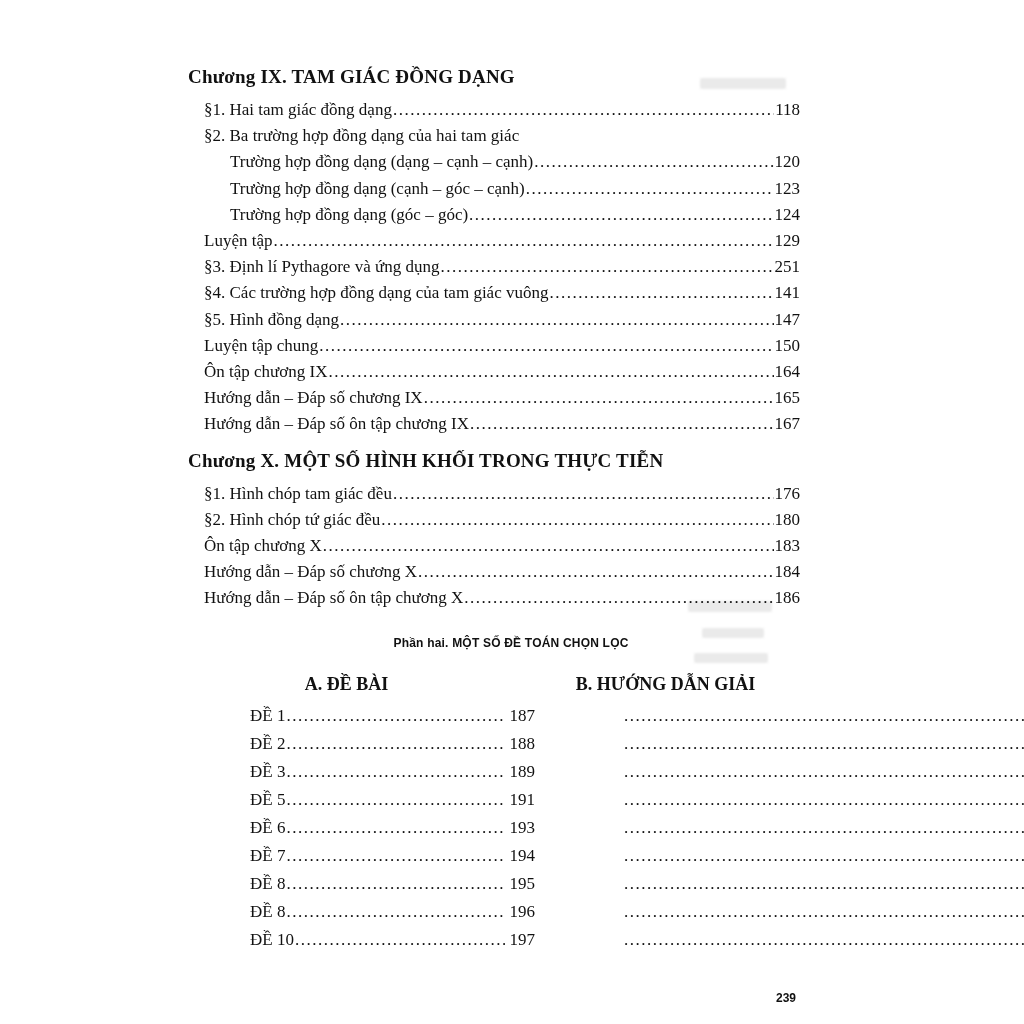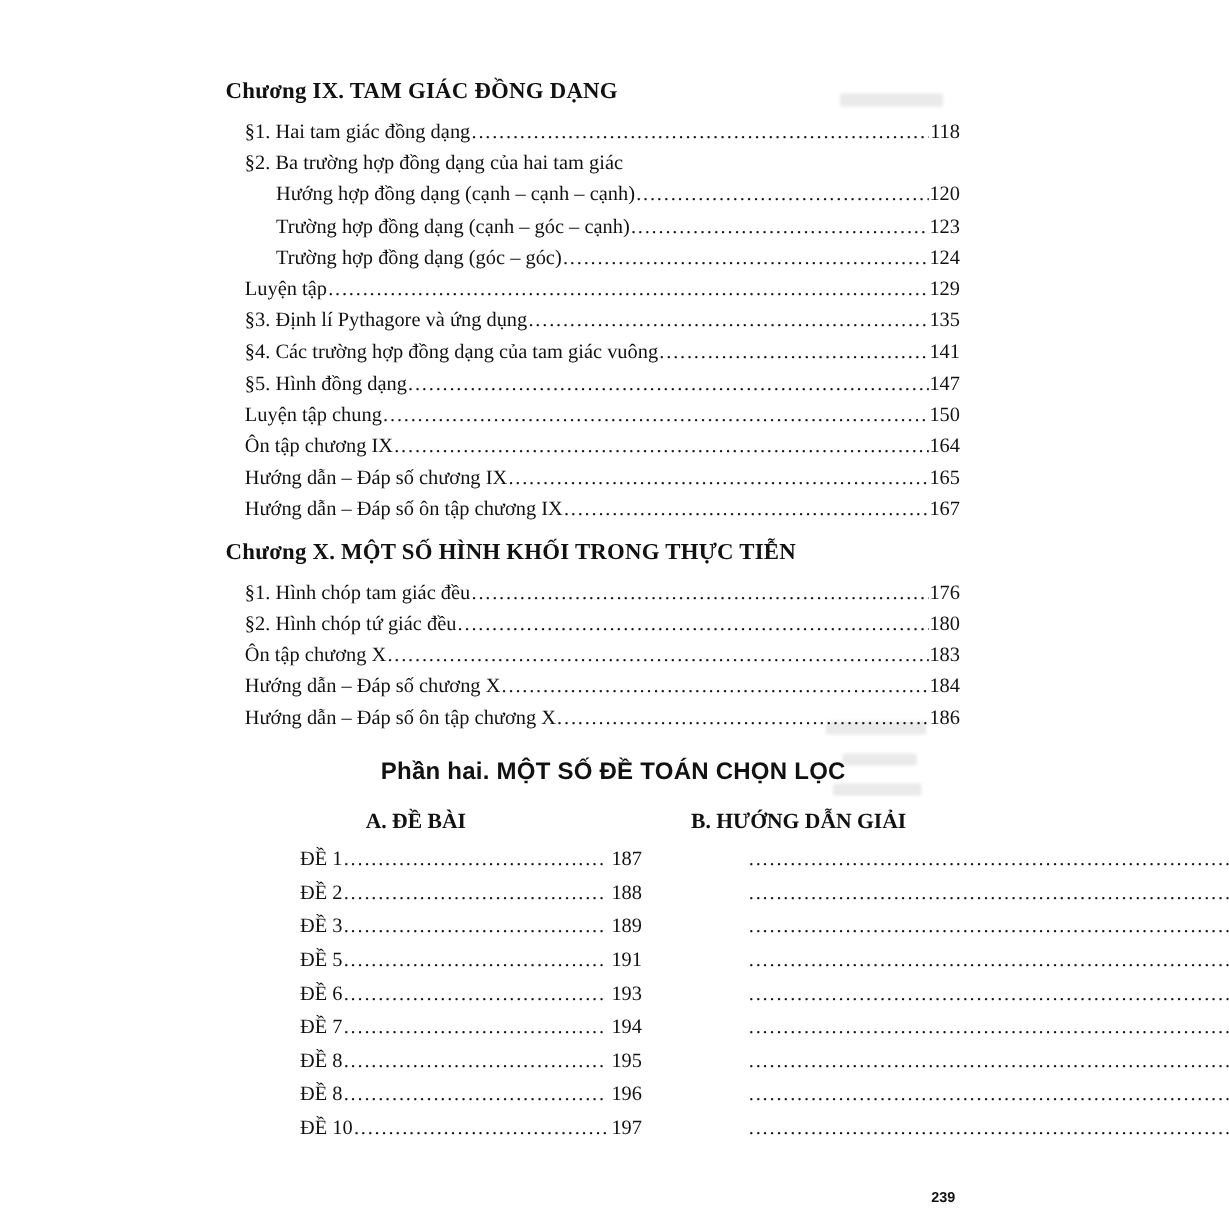--- a/index.html
+++ b/index.html
@@ -47,21 +47,21 @@
     letter-spacing: 1.5px;
   }
   .pg { white-space: nowrap; }
 
   .part-two-heading {
     margin-top: 16px;
     padding-left: 34px;
     text-align: center;
     font-family: "Liberation Sans", "DejaVu Sans", sans-serif;
     font-weight: bold;
-    font-size: 20px;
+    font-size: 12px;
     line-height: 30px;
     letter-spacing: 0.2px;
     white-space: nowrap;
   }
   .de-headers {
     display: flex;
     padding-left: 16px;
     margin-top: 12px;
     font-weight: bold;
     font-size: 18px;
@@ -114,21 +114,21 @@
     <div class="toc-block">
       <div class="toc-row indent-1">
         <span class="lbl">§1. Hai tam giác đồng dạng</span>
         <span class="dots"></span>
         <span class="pg">118</span>
       </div>
       <div class="toc-row indent-1">
         <span class="lbl">§2. Ba trường hợp đồng dạng của hai tam giác</span>
       </div>
       <div class="toc-row indent-2">
-        <span class="lbl">Hướng hợp đồng dạng (cạnh – cạnh – cạnh)</span>
+        <span class="lbl">Trường hợp đồng dạng (dạng – cạnh – cạnh)</span>
         <span class="dots"></span>
         <span class="pg">120</span>
       </div>
       <div class="toc-row indent-2">
         <span class="lbl">Trường hợp đồng dạng (cạnh – góc – cạnh)</span>
         <span class="dots"></span>
         <span class="pg">123</span>
       </div>
       <div class="toc-row indent-2">
         <span class="lbl">Trường hợp đồng dạng (góc – góc)</span>
@@ -136,21 +136,21 @@
         <span class="pg">124</span>
       </div>
       <div class="toc-row indent-1">
         <span class="lbl">Luyện tập</span>
         <span class="dots"></span>
         <span class="pg">129</span>
       </div>
       <div class="toc-row indent-1">
         <span class="lbl">§3. Định lí Pythagore và ứng dụng</span>
         <span class="dots"></span>
-        <span class="pg">135</span>
+        <span class="pg">251</span>
       </div>
       <div class="toc-row indent-1">
         <span class="lbl">§4. Các trường hợp đồng dạng của tam giác vuông</span>
         <span class="dots"></span>
         <span class="pg">141</span>
       </div>
       <div class="toc-row indent-1">
         <span class="lbl">§5. Hình đồng dạng</span>
         <span class="dots"></span>
         <span class="pg">147</span>

